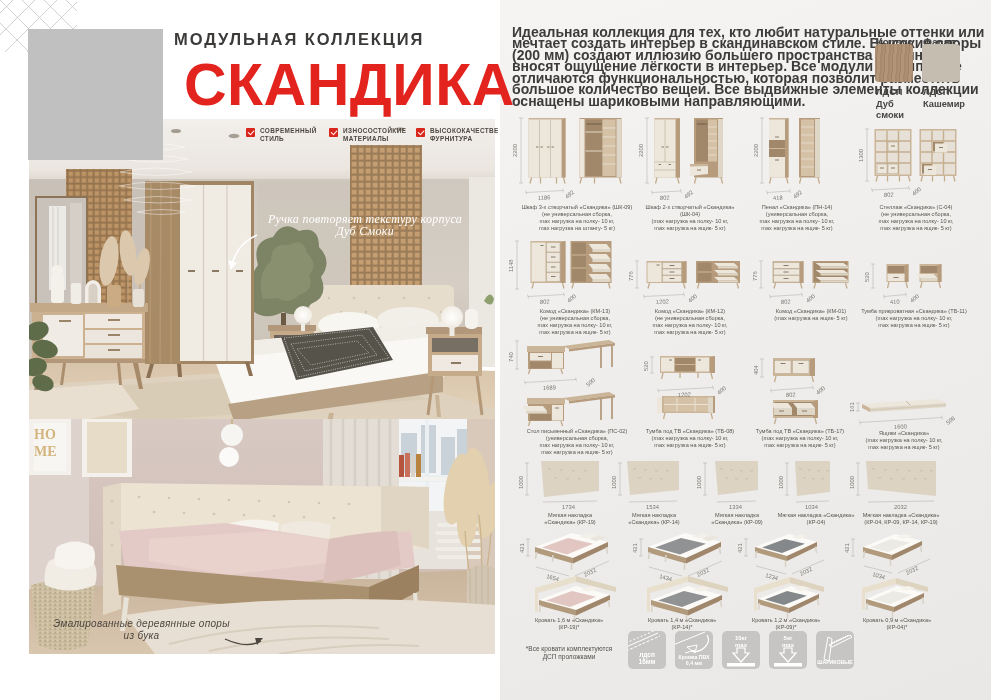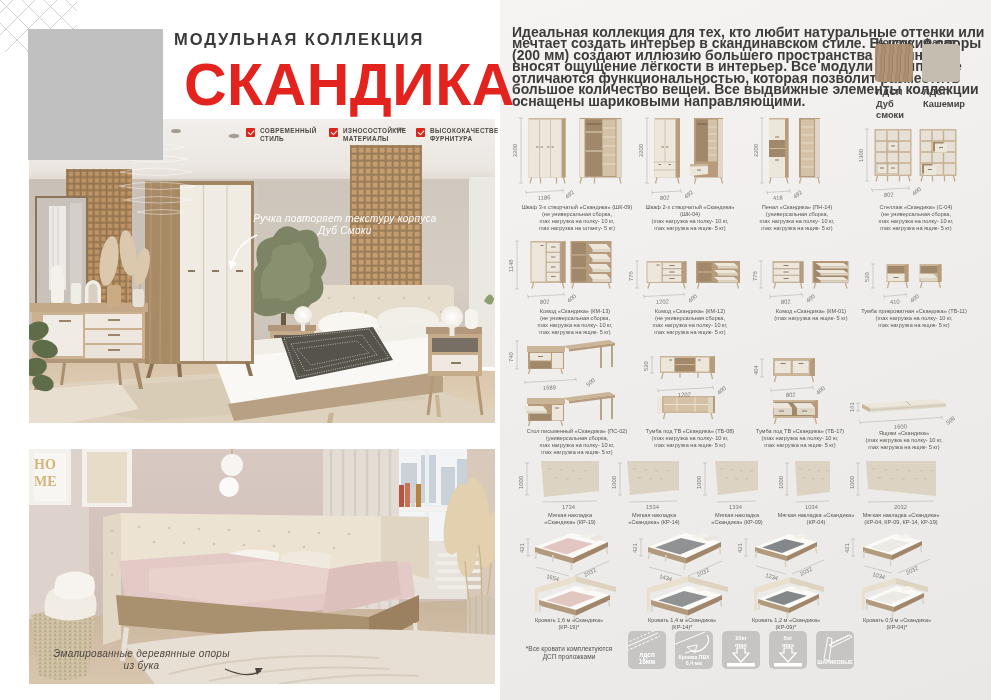--- a/index.html
+++ b/index.html
@@ -12,21 +12,21 @@
   .grayrect{left:28px;top:29px;width:135px;height:131px;background:#c1c0c0;}
   .kicker{left:174px;top:30px;font-size:16.5px;letter-spacing:1.9px;color:#3c3a39;font-weight:bold;text-align:center;}
   .title{left:184px;top:51px;font-size:59px;font-weight:bold;color:#e2231e;letter-spacing:0.5px;}
   
   .chk{top:127px;height:18px;color:#4d473f;font-size:6.4px;font-weight:bold;letter-spacing:.4px;line-height:7.6px;}
   .chkbox{position:absolute;left:0;top:1px;width:9px;height:9px;background:#d9261c;border-radius:1px;}
   .chkbox:after{content:"";position:absolute;left:2px;top:2.2px;width:4.6px;height:2.6px;border-left:1.2px solid #fff;border-bottom:1.2px solid #fff;transform:rotate(-48deg);}
   .chktxt{position:absolute;left:14px;top:0;}
   
   .photo1{left:29px;top:119px;width:466px;height:304px;overflow:hidden;}
-  .photo2{left:29px;top:449px;width:548px;height:235px;overflow:hidden;}
+  .photo2{left:29px;top:419px;width:548px;height:235px;overflow:hidden;}
   
   .para{left:512px;top:27px;font-size:14px;line-height:11.45px;color:#3e3c3a;font-weight:bold;letter-spacing:0px;white-space:nowrap;}
   .swl{font-size:10.5px;color:#474542;font-weight:bold;margin-top:8px;}
   .swatch{width:38px;height:38px;border-radius:4px;}
   .swcap{font-size:9.3px;line-height:11.5px;color:#474542;font-weight:bold;}
   
   .cap{position:absolute;font-size:11.2px;line-height:14.2px;color:#5a564f;text-align:center;transform:translateX(-50%) scale(0.5);transform-origin:center top;white-space:nowrap;}
   .foot{position:absolute;font-size:13px;line-height:15.5px;color:#55514c;text-align:center;transform:translateX(-50%) scale(0.5);transform-origin:center top;white-space:nowrap;}
   
   .ic{position:absolute;top:631px;width:38px;height:38px;border-radius:5px;background:#c6c5c4;color:#fff;overflow:hidden;}
@@ -229,21 +229,21 @@
       <path d="M93 40 q32 -7 66 0 q-30 6 -66 0"></path>
       <path d="M91 53 q34 -8 72 0 q-33 7 -72 0"></path>
       <path d="M90 67 q36 -8 76 0 q-35 7 -76 0"></path>
       <path d="M95 81 q33 -7 68 0 q-31 6 -68 0"></path>
       <path d="M108 93 q24 -5 48 0 q-22 5 -48 0"></path>
     </g>
 
     <path d="M228 116 q-22 10 -26 34" stroke="#fff" stroke-width="1.6" fill="none"></path>
     <polygon points="202,150 199,141 208,144" fill="#fff"></polygon>
   </svg>
-  <div class="hand" style="left:208px;top:94px;width:216px;font-size:10px;">Ручка повторяет текстуру корпуса<br>Дуб Смоки</div>
+  <div class="hand" style="left:228px;top:94px;width:216px;font-size:12px;font-family:Liberation Serif, serif;">Ручка повторяет текстуру корпуса<br>Дуб Смоки</div>
   </div>
   <div class="abs photo2" id="photo2">
   <svg width="466" height="235" viewBox="0 0 466 235">
     <defs>
       <linearGradient id="wall2" x1="0" y1="0" x2="0" y2="1">
         <stop offset="0" stop-color="#d8c9c3"></stop>
             <stop offset="1" stop-color="#cfbdb5"></stop>
       </linearGradient>
       <linearGradient id="floor2" x1="0" y1="0" x2="0" y2="1">
         <stop offset="0" stop-color="#c9b49c"></stop>

